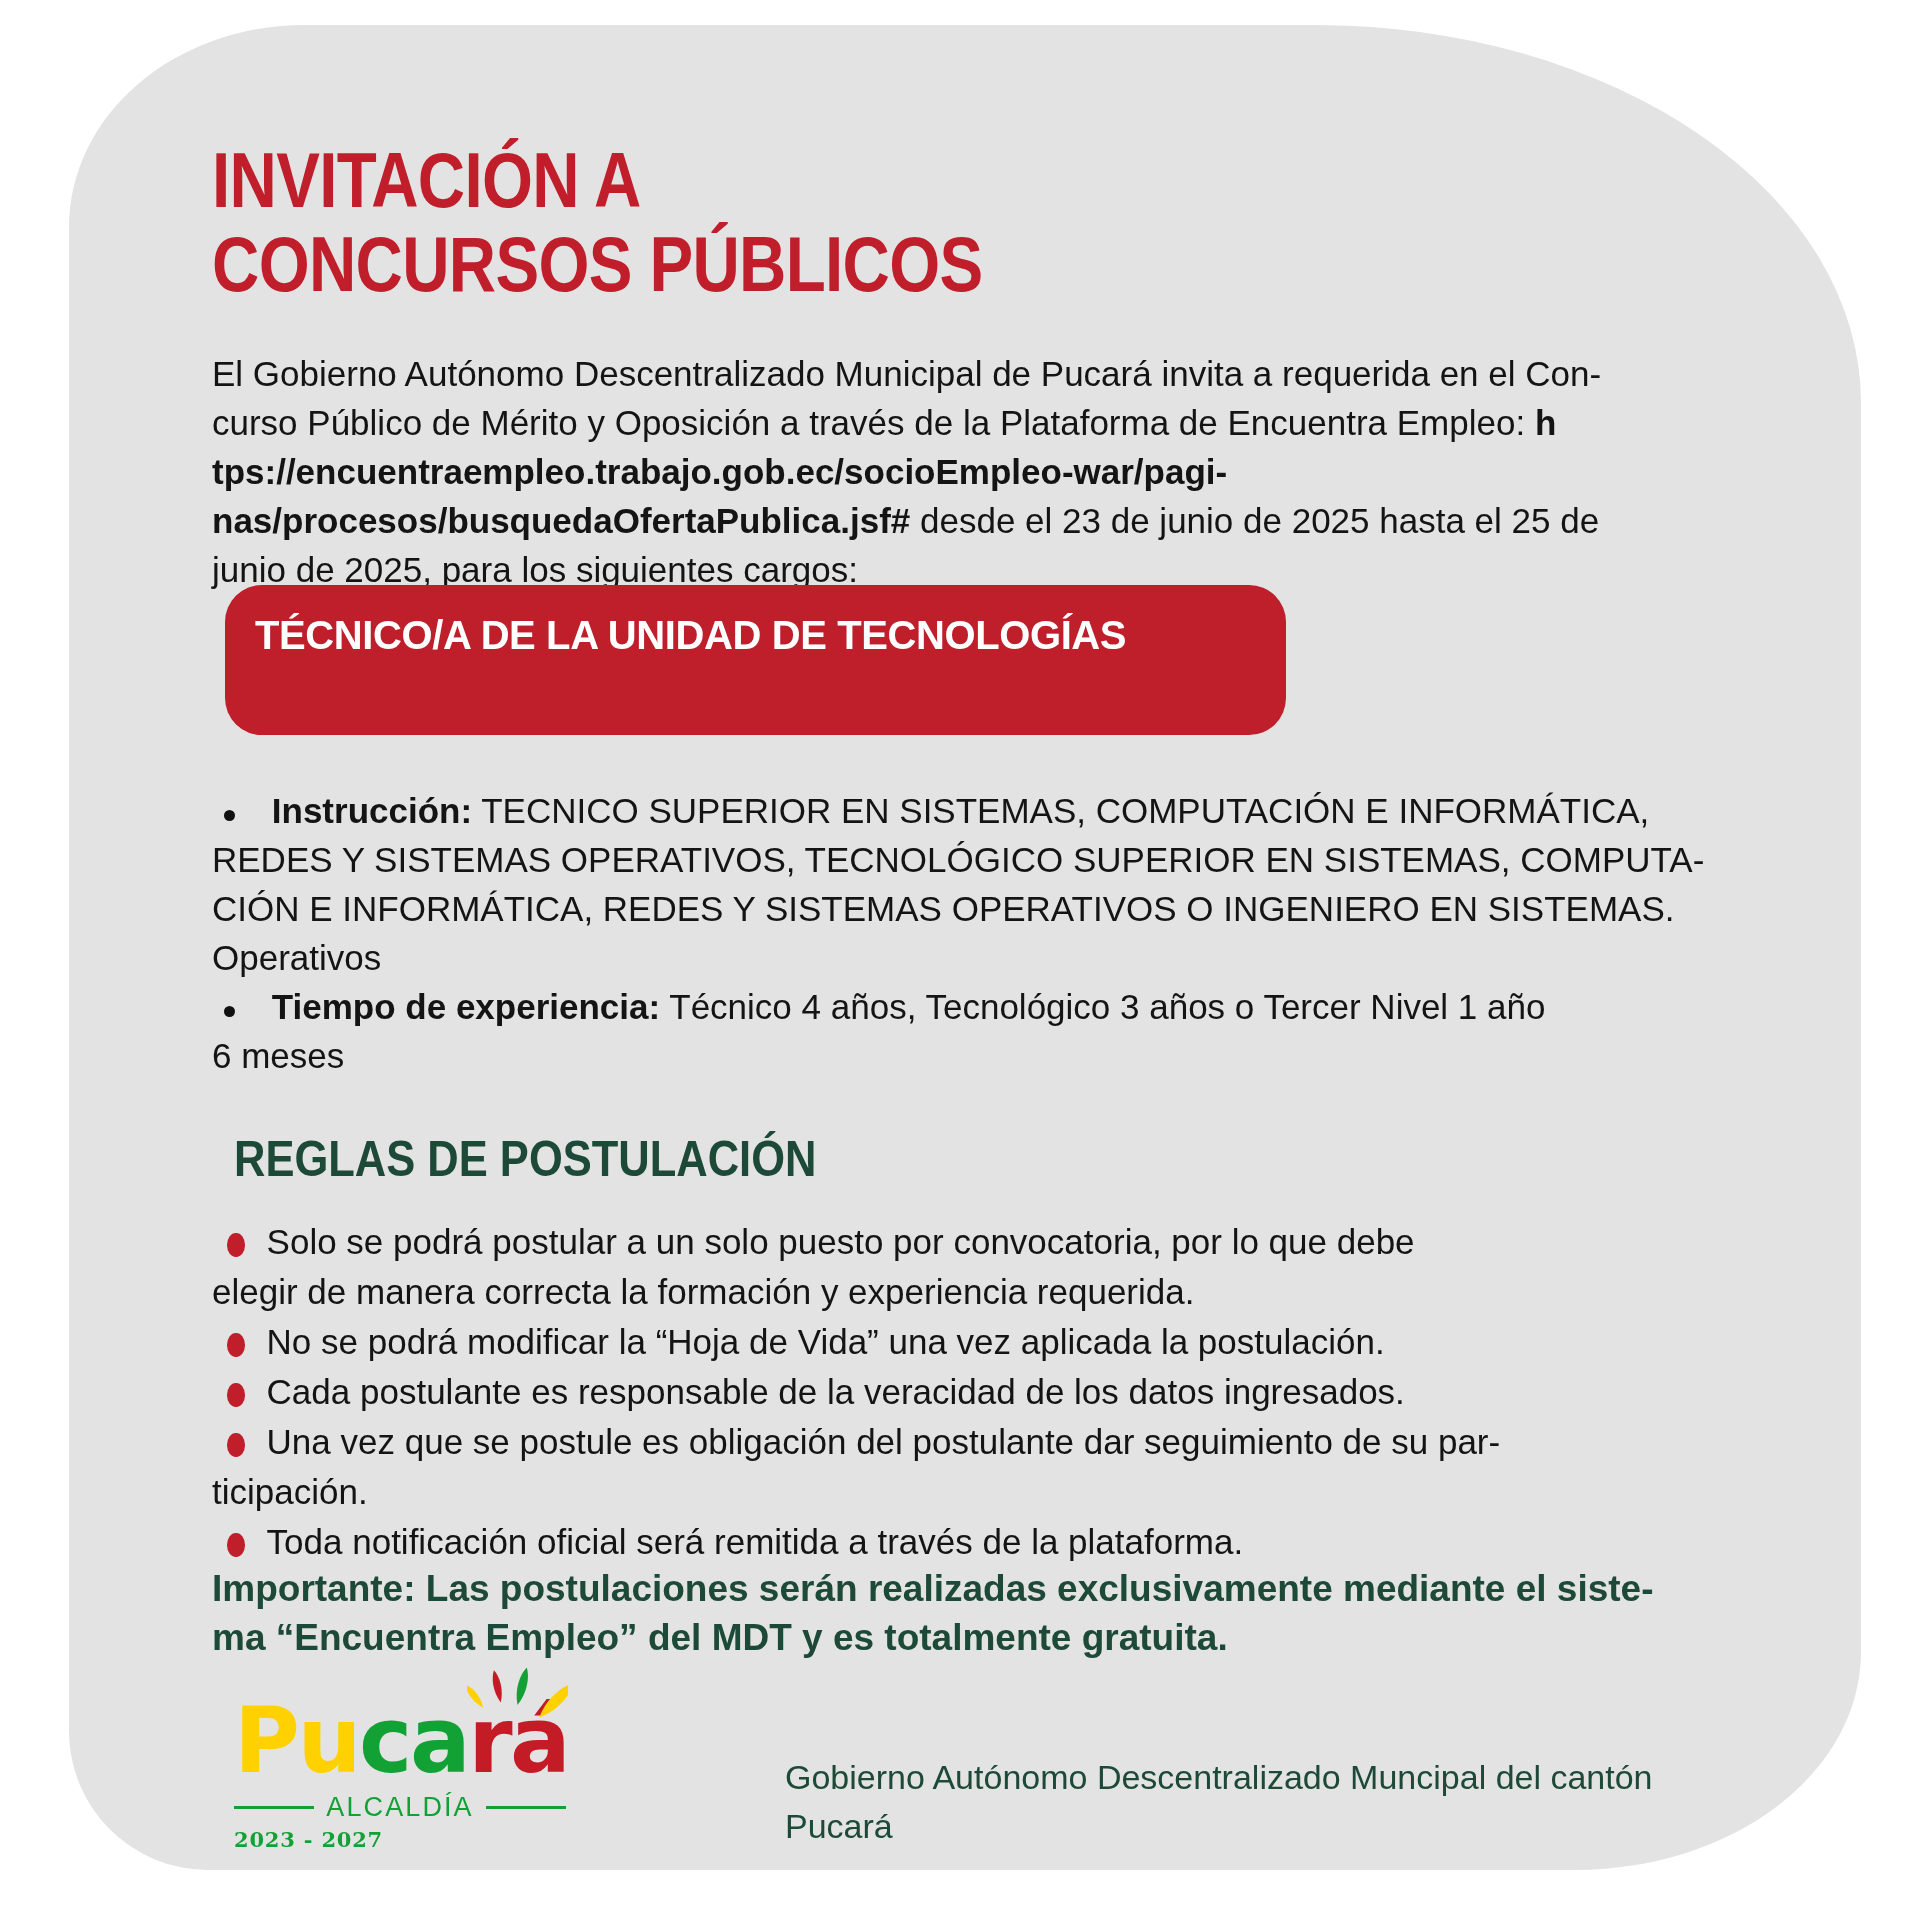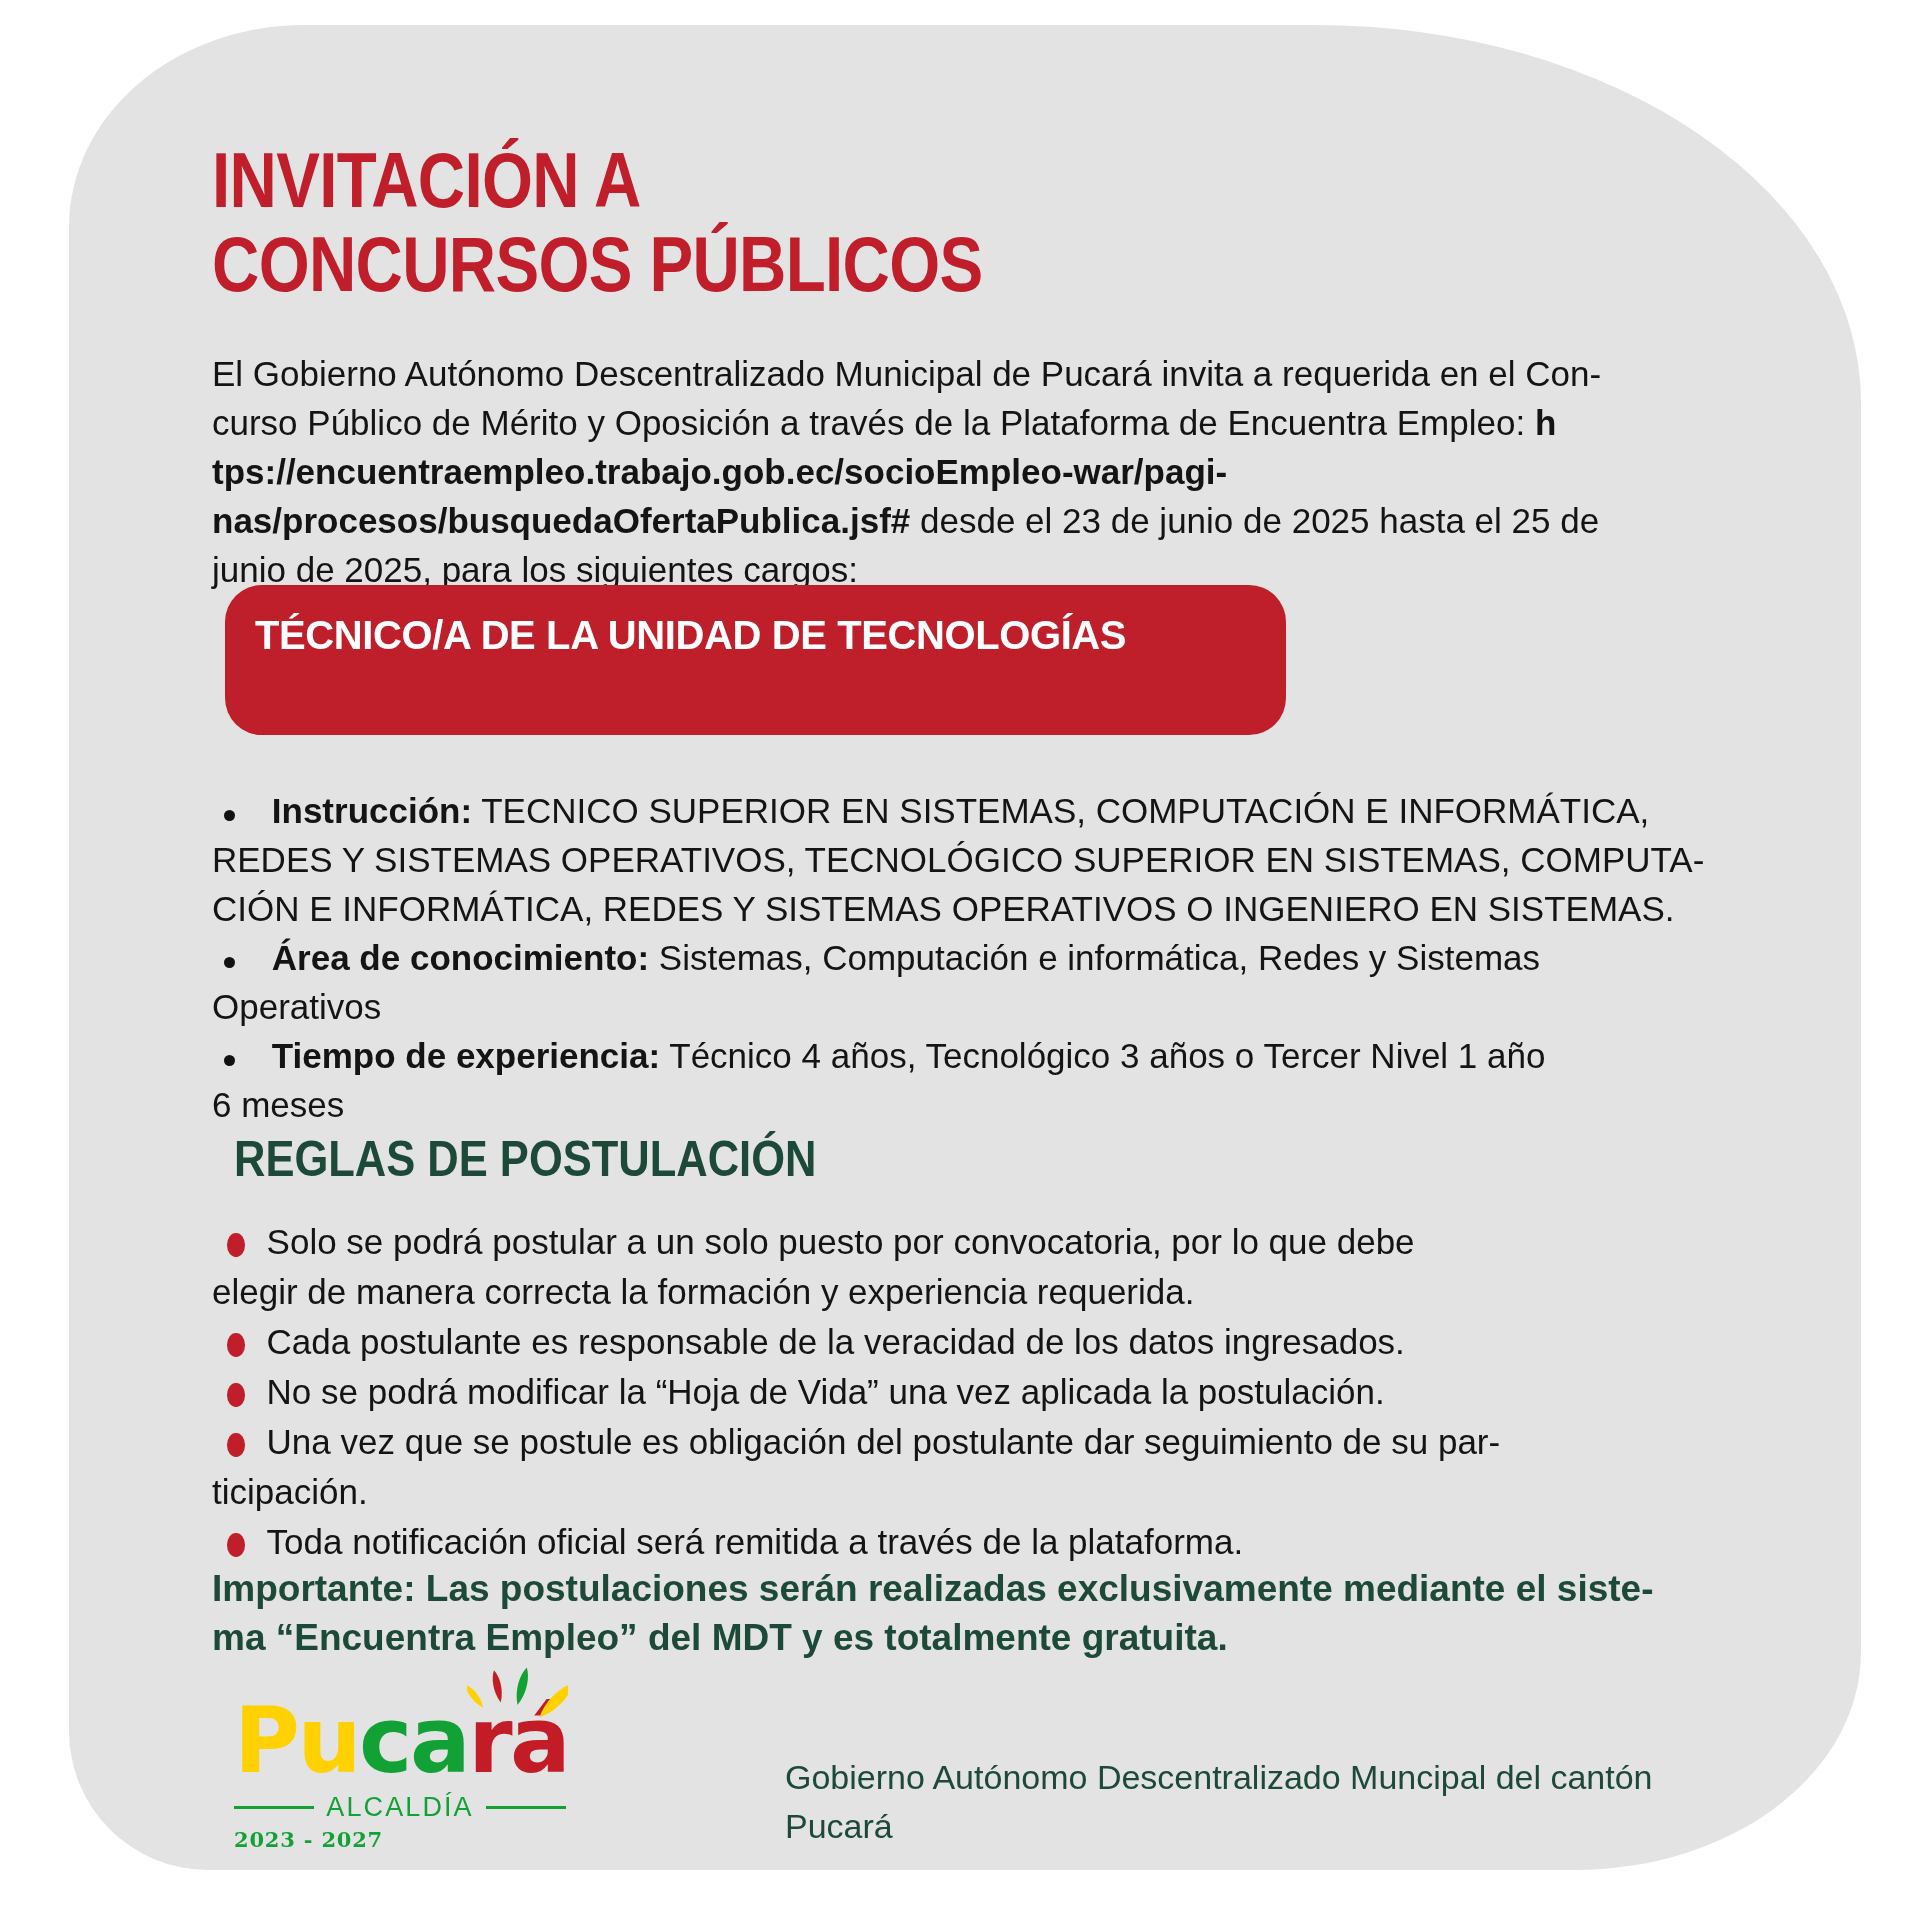--- a/index.html
+++ b/index.html
@@ -101,33 +101,32 @@
     </div>
 
     <div class="badge">
       <div>TÉCNICO/A DE LA UNIDAD DE TECNOLOGÍAS</div>
     </div>
 
     <div class="reqs">
       <div class="ln"><span class="bdot"></span><b>Instrucción:</b><span> TECNICO SUPERIOR EN SISTEMAS, COMPUTACIÓN E INFORMÁTICA,</span></div>
       <div class="ln"><span>REDES Y SISTEMAS OPERATIVOS, TECNOLÓGICO SUPERIOR EN SISTEMAS, COMPUTA-</span></div>
       <div class="ln"><span>CIÓN E INFORMÁTICA, REDES Y SISTEMAS OPERATIVOS O INGENIERO EN SISTEMAS.</span></div>
-      <div class="ln"><span class="bdot"></span><b>Área de conocimiento:</b><span> Sistemas, Computación e informática, Redes y Sistemas</span></div>
       <div class="ln"><span>Operativos</span></div>
       <div class="ln"><span class="bdot"></span><b>Tiempo de experiencia:</b><span> Técnico 4 años, Tecnológico 3 años o Tercer Nivel 1 año</span></div>
       <div class="ln"><span>6 meses</span></div>
     </div>
 
     <h2 class="rules-h">REGLAS DE POSTULACIÓN</h2>
 
     <div class="rules">
       <div class="ln"><span class="rdot"></span><span>Solo se podrá postular a un solo puesto por convocatoria, por lo que debe</span></div>
       <div class="ln"><span>elegir de manera correcta la formación y experiencia requerida.</span></div>
+      <div class="ln"><span class="rdot"></span><span>No se podrá modificar la “Hoja de Vida” una vez aplicada la postulación.</span></div>
       <div class="ln"><span class="rdot"></span><span>Cada postulante es responsable de la veracidad de los datos ingresados.</span></div>
-      <div class="ln"><span class="rdot"></span><span>No se podrá modificar la “Hoja de Vida” una vez aplicada la postulación.</span></div>
       <div class="ln"><span class="rdot"></span><span>Una vez que se postule es obligación del postulante dar seguimiento de su par-</span></div>
       <div class="ln"><span>ticipación.</span></div>
       <div class="ln"><span class="rdot"></span><span>Toda notificación oficial será remitida a través de la plataforma.</span></div>
     </div>
 
     <div class="important">
       <div>Importante: Las postulaciones serán realizadas exclusivamente mediante el siste-</div>
       <div>ma “Encuentra Empleo” del MDT y es totalmente gratuita.</div>
     </div>
 

